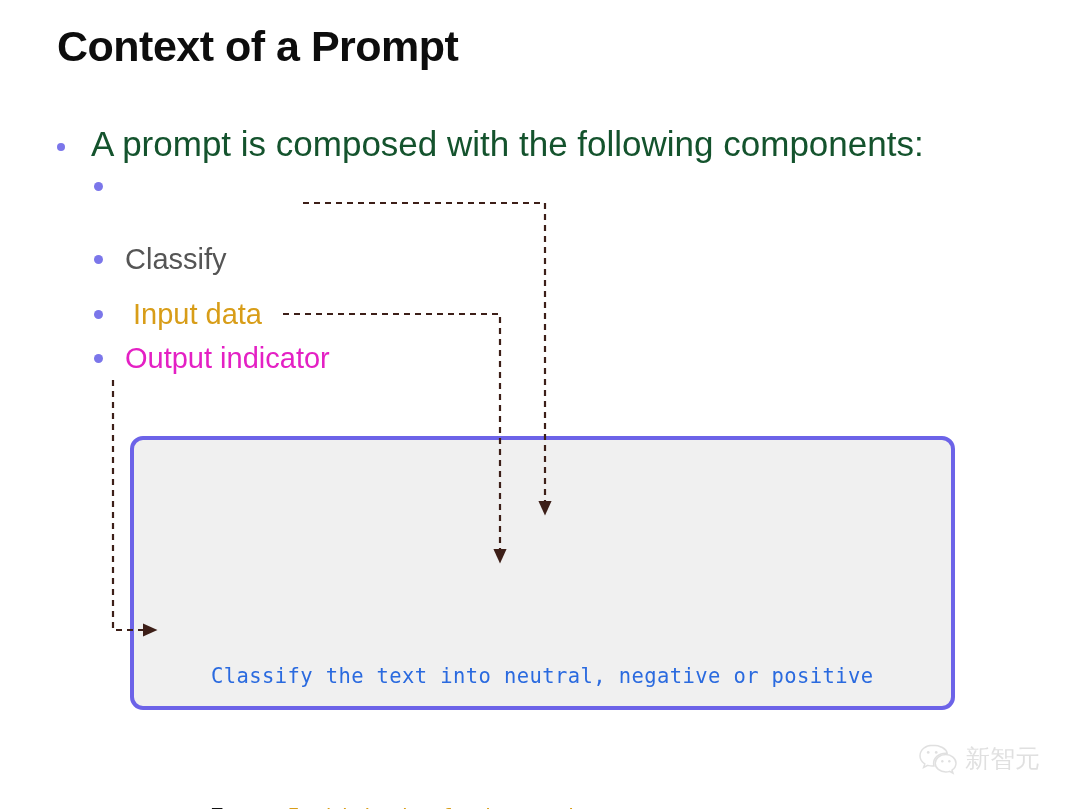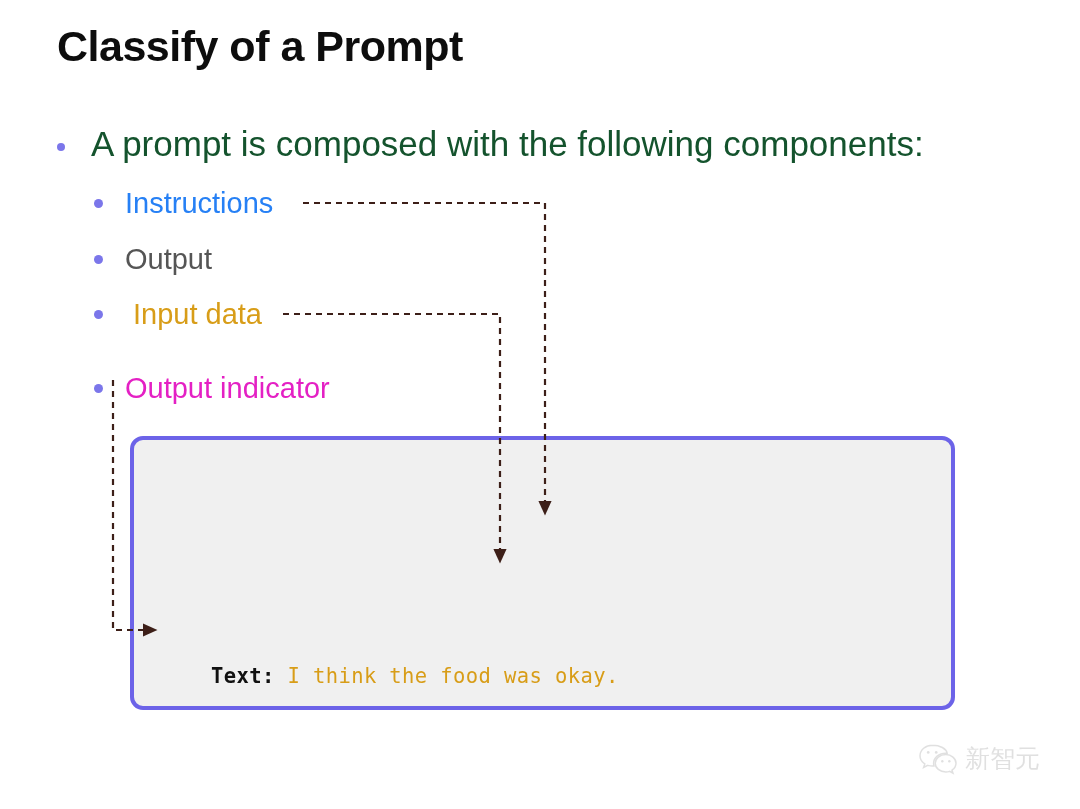--- a/index.html
+++ b/index.html
@@ -56,21 +56,21 @@
 
   .bullet-l2 { left: 94px; }
   .bullet-l2 .dot { margin-right: 22px; }
   .bullet-l2 .txt {
     font-size: 29px;
     font-weight: 400;
   }
   #row-instructions { top: 187px; }
   #row-context      { top: 243px; }
   #row-inputdata    { top: 298px; gap: 8px; }
-  #row-output       { top: 372px; }
+  #row-output       { top: 342px; }
 
   .c-instructions { color: #2680f5; }
   .c-context      { color: #555555; }
   .c-inputdata    { color: #d89d18; }
   .c-output       { color: #e420c4; }
 
   
   .code-box {
     position: absolute;
     left: 130px;
@@ -120,50 +120,52 @@
     font-size: 25px;
     color: #9b9b9b;
     margin-left: 7px;
     font-family: "DejaVu Sans", sans-serif;
     white-space: nowrap;
   }
 </style>
 </head>
 <body>
 
-<div class="slide-title">Classify of a Prompt</div>
+<div class="slide-title">Context of a Prompt</div>
 
 <div class="bullet-row bullet-l1">
   <span class="dot lvl1"></span>
   <span class="txt">A prompt is composed with the following components:</span>
 </div>
 
 <div class="bullet-row bullet-l2" id="row-instructions">
   <span class="dot"></span>
-  <span class="txt c-instructions">Instructions</span>
 </div>
 
 <div class="bullet-row bullet-l2" id="row-context">
   <span class="dot"></span>
-  <span class="txt c-context">Output</span>
+  <span class="txt c-context">Classify</span>
 </div>
 
 <div class="bullet-row bullet-l2" id="row-inputdata">
   <span class="dot"></span>
   <span class="txt c-inputdata">Input data</span>
 </div>
 
 <div class="bullet-row bullet-l2" id="row-output">
   <span class="dot"></span>
   <span class="txt c-output">Output indicator</span>
 </div>
 
 <div class="code-box"></div>
 
 <div class="code-lines">
+  <div class="code-line">
+    <span class="tok-blue">Classify the text into neutral, negative or positive</span>
+  </div>
   <div class="code-line">
     <span class="tok-black-b">Text:</span><span class="tok-orange"> I think the food was okay.</span>
   </div>
   
 </div>
 
 <svg class="connectors" viewBox="0 0 1080 809">
   <defs>
     <marker id="arrowhead" markerWidth="7" markerHeight="7" refX="3.2" refY="3.4" orient="auto" markerUnits="strokeWidth">
       <path d="M0,0.4 L6.6,3.4 L0,6.4 z" fill="#3d1f18"></path>

